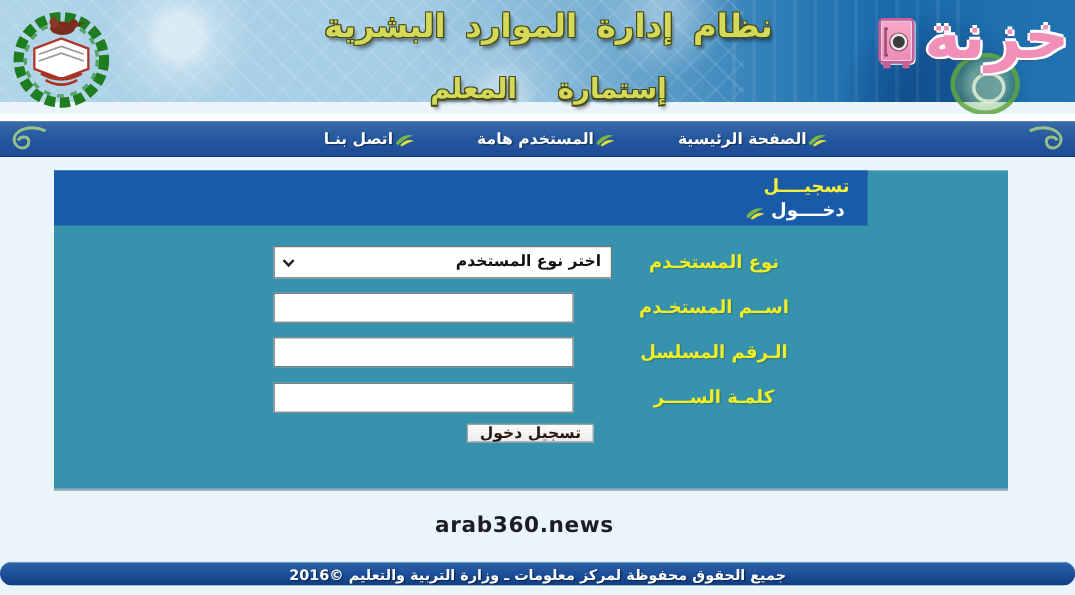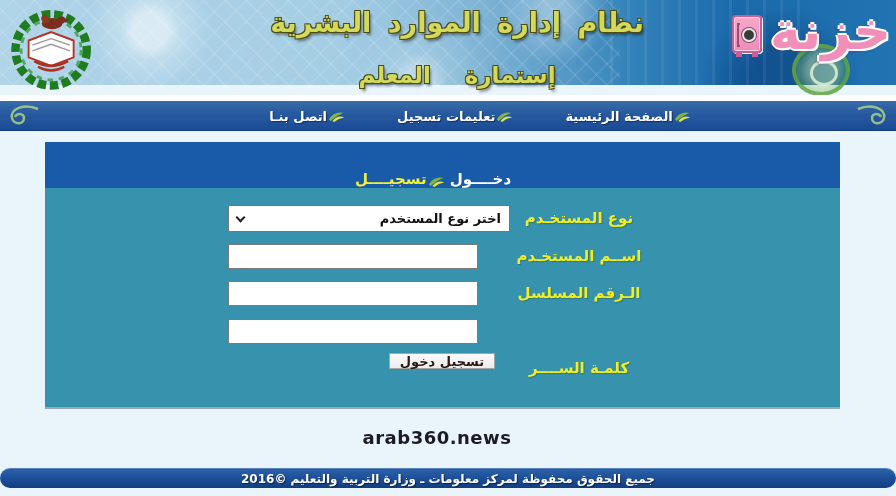--- a/index.html
+++ b/index.html
@@ -100,30 +100,30 @@
   .nav-swirl { position:absolute; top:2px; }
   .nav-swirl.left { left:4px; }
   .nav-swirl.right { right:4px; }
   
   .main-bg { position:absolute; left:0; top:131px; width:896px; height:337px; background:#e9f4fb; }
   .form-box {
     position:absolute; left:45px; top:142px; width:795px; height:265px;
     background:#3792ae; box-shadow:0 2px 0 rgba(15,60,90,.4);
   }
   .fb-header {
-    position:absolute; left:0; top:0; width:795px; height:46px;
+    position:absolute; left:0; top:0; width:678px; height:46px;
     background:#1a5ba9;
-    display:flex; align-items:flex-end; justify-content:center;
+    display:flex; flex-direction:column; align-items:flex-end; justify-content:center;
     padding-right:15px;
   }
   .fb-h1 { color:#f4ef39; font-size:15px; font-weight:bold; direction:rtl; }
   .fb-h2 { display:flex; align-items:flex-end; gap:5px; margin-top:2px; margin-right:4px; }
   .fb-h2 span { color:#ffffff; font-size:15px; font-weight:bold; direction:rtl; }
   .f-label {
-    position:absolute; left:469px; width:130px; height:24px; line-height:24px;
+    position:absolute; left:485px; width:130px; height:24px; line-height:24px;
     text-align:center; color:#f0ee25; font-size:15px; font-weight:bold; direction:rtl;
     text-shadow:1px 1px 1px rgba(40,70,30,.35);
   }
   .dropdown {
     position:absolute; left:183px; top:63px; width:282px; height:27px;
     background:#fff; border:1px solid #767676; display:flex; align-items:center;
     padding:0 8px; cursor:pointer;
   }
   .dropdown .chev {
     width:7px; height:7px; border-left:2px solid #222; border-bottom:2px solid #222;
@@ -211,21 +211,21 @@
         <path d="M2 10 Q8 1 18 3 Q10 6 4 12 Z" fill="#7ab648"></path>
         <path d="M6 12 Q12 5 19 8 Q13 9 8 13 Z" fill="#e6e23a"></path>
       </svg>
       <span>الصفحة الرئيسية</span>
     </div>
     <div class="nav-item">
       <svg class="leaf-icon" viewBox="0 0 20 14">
         <path d="M2 10 Q8 1 18 3 Q10 6 4 12 Z" fill="#7ab648"></path>
         <path d="M6 12 Q12 5 19 8 Q13 9 8 13 Z" fill="#e6e23a"></path>
       </svg>
-      <span>تعليمات تسجيل</span>
+      <span>المستخدم هامة</span>
     </div>
     <div class="nav-item">
       <svg class="leaf-icon" viewBox="0 0 20 14">
         <path d="M2 10 Q8 1 18 3 Q10 6 4 12 Z" fill="#7ab648"></path>
         <path d="M6 12 Q12 5 19 8 Q13 9 8 13 Z" fill="#e6e23a"></path>
       </svg>
       <span>اتصل بنـا</span>
     </div>
   </div>
 </div>
@@ -240,21 +240,21 @@
         <path d="M2 10 Q8 1 18 3 Q10 6 4 12 Z" fill="#7ab648"></path>
         <path d="M6 12 Q12 5 19 8 Q13 9 8 13 Z" fill="#e6e23a"></path>
       </svg>
       <span>دخــــول</span>
     </div>
   </div>
 
   <div class="f-label" style="top:64px;">نوع المستخـدم</div>
   <div class="f-label" style="top:139px;">الـرقم المسلسل</div>
   <div class="f-label" style="top:102px;">اســم المستخـدم</div>
-  <div class="f-label" style="top:177px;margin-top:37px;">كلمـة الســــر</div>
+  <div class="f-label" style="top:177px;">كلمـة الســــر</div>
 
   <div class="dropdown">
     <span class="chev"></span>
     <span class="dval">اختر نوع المستخدم</span>
   </div>
 
   <input class="f-input" style="top: 102px;" type="text" value="">
   <input class="f-input" style="top: 139px;" type="text" value="">
   <input class="f-input" style="top: 177px;" type="password" value="">
 

